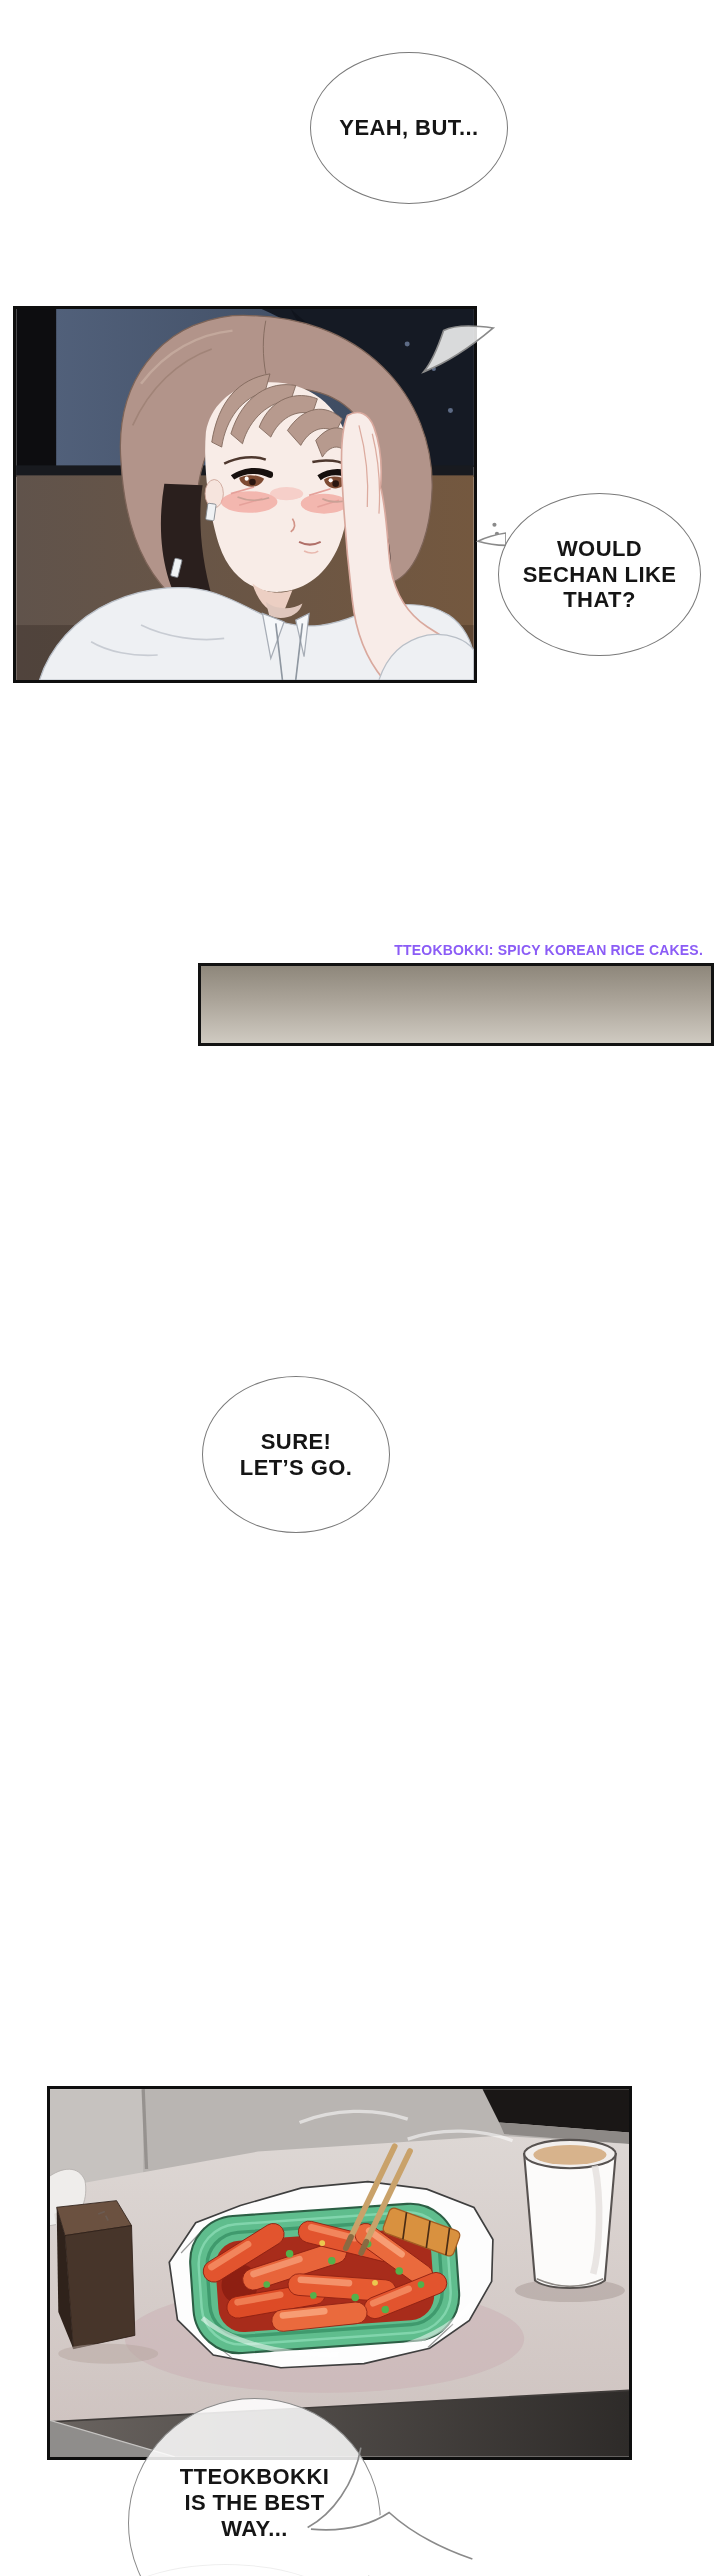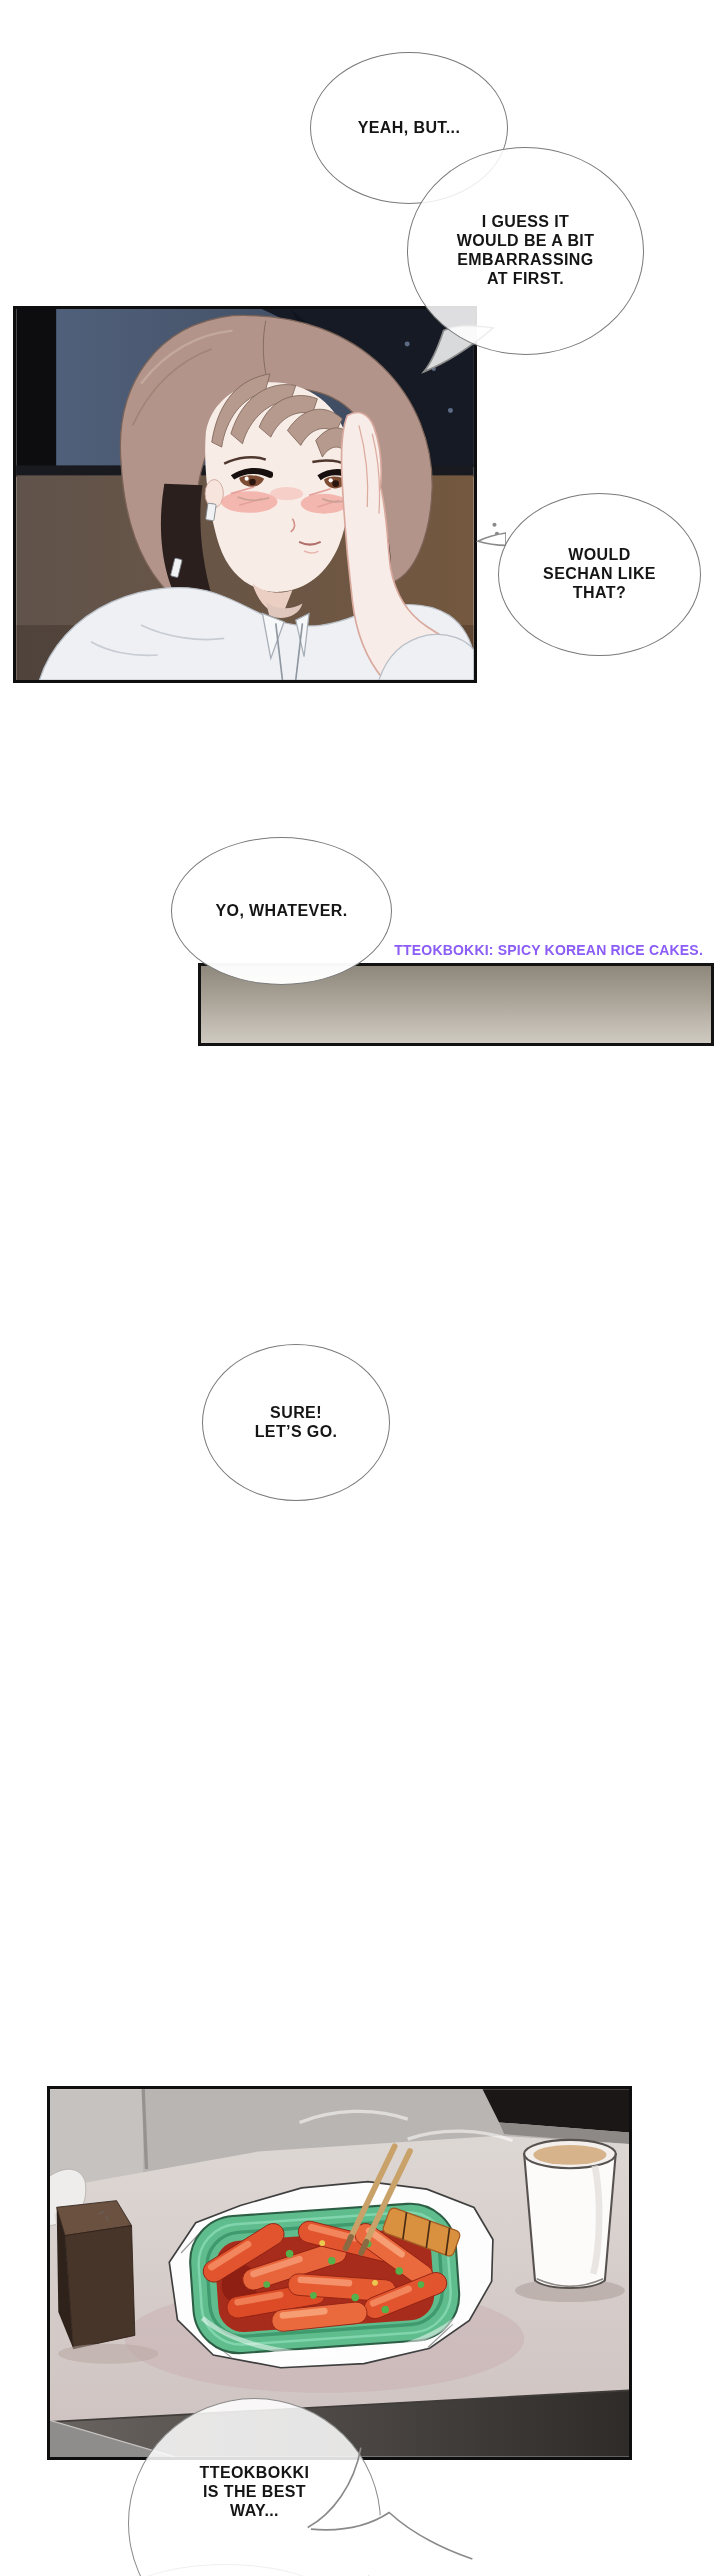--- a/index.html
+++ b/index.html
@@ -10,21 +10,21 @@
   }
   .bubble{
     position:absolute;border:1.7px solid #7a7a7a;border-radius:50%;
     background:rgba(255,255,255,0.97);
     display:flex;align-items:center;justify-content:center;text-align:center;
     box-sizing:border-box;
   }
   .bubble.translucent{background:rgba(255,255,255,0.86);}
   .bubble-text{
     white-space:pre-line;font-weight:700;color:#151515;
-    font-size:16px;line-height:1.18;letter-spacing:0.4px;
+    font-size:22px;line-height:1.18;letter-spacing:0.4px;
   }
   .panel{
     position:absolute;border:3.3px solid #0e0e0e;box-sizing:content-box;
     background:#ffffff;overflow:hidden;
   }
   .panel svg{display:block;}
   #caption{
     position:absolute;top:942px;right:16px;width:400px;text-align:right;
     font-size:14px;font-weight:700;color:#8b5cf6;letter-spacing:0.2px;
   }
@@ -163,51 +163,42 @@
         </g>
         <path d="M436,446 C446,416 466,398 494,392 C520,388 542,398 550,410 L550,446 Z" fill="#eef0f3" stroke="#b9bfc7" stroke-width="1.5"></path>
       </g>
     </svg>
   </div>
 
   <svg class="tail" id="tail-i-guess" style="left:420px;top:323px;" width="77" height="53" viewBox="0 0 92 64">
     <path d="M88,6 C60,2 40,3 28,9 C21,30 13,48 4,59 C32,48 62,28 88,6 Z" fill="rgba(255,255,255,0.84)" stroke="#8a8a8a" stroke-width="2"></path>
   </svg>
 
-  <div class="bubble translucent" id="bubble-i-guess" style="left:407px;top:147px;width:237px;height:208px;">
-    <div class="bubble-text">I GUESS IT
-WOULD BE A BIT
-EMBARRASSING
-AT FIRST.</div>
-  </div>
 
   <svg class="tail" id="tail-sechan" style="left:473px;top:518px;" width="33" height="30" viewBox="0 0 40 36">
     <circle cx="26" cy="8" r="2.5" fill="#8a8a8a"></circle>
     <circle cx="29" cy="19" r="2.5" fill="#8a8a8a"></circle>
     <path d="M40,18 C26,20 14,24 6,28 C16,31 28,33 40,33 Z" fill="#ffffff" stroke="#8a8a8a" stroke-width="2"></path>
   </svg>
 
   <div class="bubble" id="bubble-sechan" style="left:498px;top:493px;width:203px;height:163px;">
     <div class="bubble-text">WOULD
 SECHAN LIKE
 THAT?</div>
   </div>
 
   <div id="caption">
     <span>TTEOKBOKKI: SPICY KOREAN RICE CAKES.</span>
   </div>
 
   <div id="infobar"></div>
 
-  <div class="bubble" id="bubble-yo" style="left:171px;top:837px;width:221px;height:148px;">
-    <div class="bubble-text">YO, WHATEVER.</div>
-  </div>
-
-
-  <div class="bubble" id="bubble-sure" style="left:202px;top:1344px;width:188px;height:157px;">
+
+
+  <div class="bubble" id="bubble-sure" style="left:202px;top:1376px;width:188px;height:157px;">
     <div class="bubble-text">SURE!
 LET’S GO.</div>
   </div>
 
   <div class="panel" id="panel-food" style="left:47px;top:2086px;width:579px;height:368px;">
     <svg viewBox="0 0 696 442" width="579" height="368">
       <defs>
         <linearGradient id="tblG" x1="0" y1="0" x2="0" y2="1">
           <stop offset="0" stop-color="#ddd7d4"></stop>
             <stop offset="1" stop-color="#cfc4c1"></stop>

